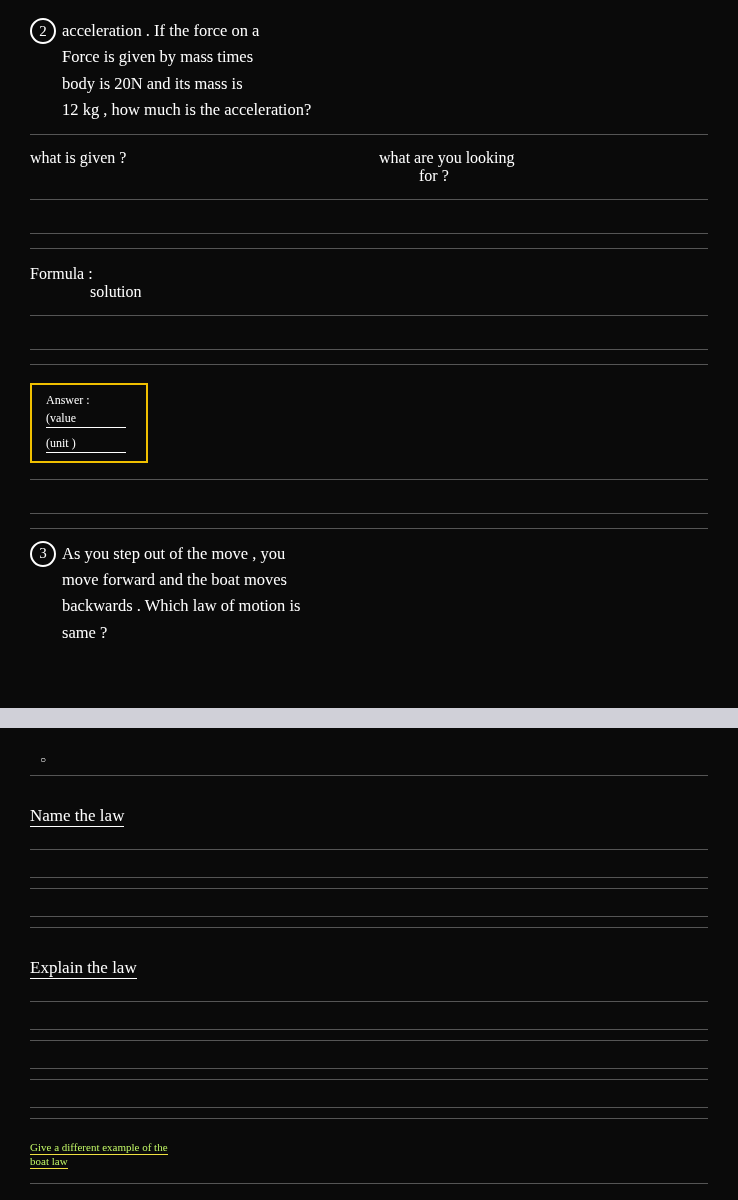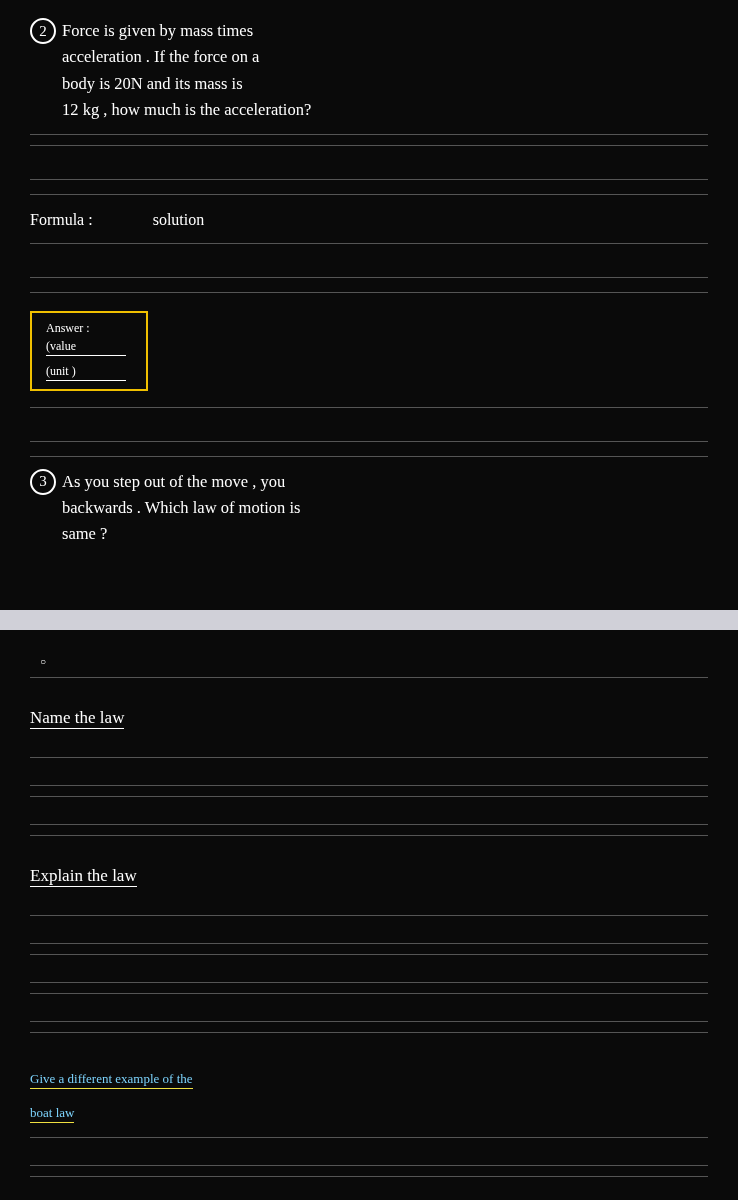--- a/index.html
+++ b/index.html
@@ -91,20 +91,21 @@
     .blank-line {
       border-bottom: 1px solid #555;
       margin: 14px 0;
       height: 20px;
     }
 
     .formula-solution-row {
       display: flex;
       justify-content: flex-start;
       padding: 6px 0 4px 0;
+      flex-direction: column;
     }
 
     .answer-box {
       border: 2px solid #f0c000;
       display: inline-block;
       padding: 8px 20px 8px 14px;
       margin: 8px 0 6px 0;
     }
 
     .answer-inner {
@@ -134,28 +135,27 @@
       margin-bottom: 8px;
       padding-left: 10px;
     }
 
     .section-label {
       font-family: 'Comic Sans MS', 'Segoe Print', cursive;
       color: #ffffff;
       font-size: 17px;
       border-bottom: 1.5px solid #ffffff;
       display: inline-block;
-      margin: 10px 0 12px 0;
+      margin: 10px 0 6px 0;
     }
 
     .yellow-text {
       font-family: 'Comic Sans MS', 'Segoe Print', cursive;
-      color: #7dd3fc;
-      font-size: 13px;
-      margin-top: 16px;
+      color: #bef264;
+      font-size: 11px;
     }
 
     .yellow-underline {
       border-bottom: 1.5px solid #f0e040;
       display: inline-block;
       padding-bottom: 1px;
     }
 
     .bottom-blank {
       border-bottom: 1px solid #555;
@@ -165,30 +165,39 @@
   </style>
 </head>
 <body>
 
 <div class="page-top">
 
   <div class="question-block">
     <div class="question-header">
       <span class="question-number">2</span>
       <div>
+        <div class="question-inline">acceleration .  If  the  force  on  a</div>
         <div class="question-inline">Force  is  given  by  mass  times</div>
-        <div class="question-inline">acceleration .  If  the  force  on  a</div>
         <div class="question-inline">body   is   20N   and  its  mass  is</div>
         <div class="question-inline">12 kg ,  how   much  is  the  acceleration?</div>
       </div>
     </div>
   </div>
 
   <hr class="divider-line">
 
+  <div class="two-col-row">
+    <div class="col-left">
+      <span class="label-text">what  is  given ?</span>
+    </div>
+    <div class="col-right">
+      <div class="label-text">what  are  you  looking</div>
+      <div class="label-text" style="padding-left:40px;">for ?</div>
+    </div>
+  </div>
 
   <hr class="divider-line">
   <div class="blank-line"></div>
   <hr class="divider-line">
 
   <div class="formula-solution-row">
     <div>
       <span class="label-text">Formula :</span>
     </div>
     <div style="flex:1; padding-left:60px;">
@@ -214,20 +223,21 @@
 
   <hr class="divider-line">
   <div class="blank-line"></div>
   <hr class="divider-line">
 
   <div class="question-block" style="margin-top:12px;">
     <div class="question-header">
       <span class="question-number">3</span>
       <div>
         <div class="question-inline">As   you  step  out   of  the  move ,  you</div>
+        <div class="question-inline">move   forward   and  the   boat  moves</div>
         <div class="question-inline">backwards . Which  law  of  motion  is</div>
         <div class="question-inline">same ?</div>
       </div>
     </div>
   </div>
 
   <div style="height:30px;"></div>
 
 </div>
 

